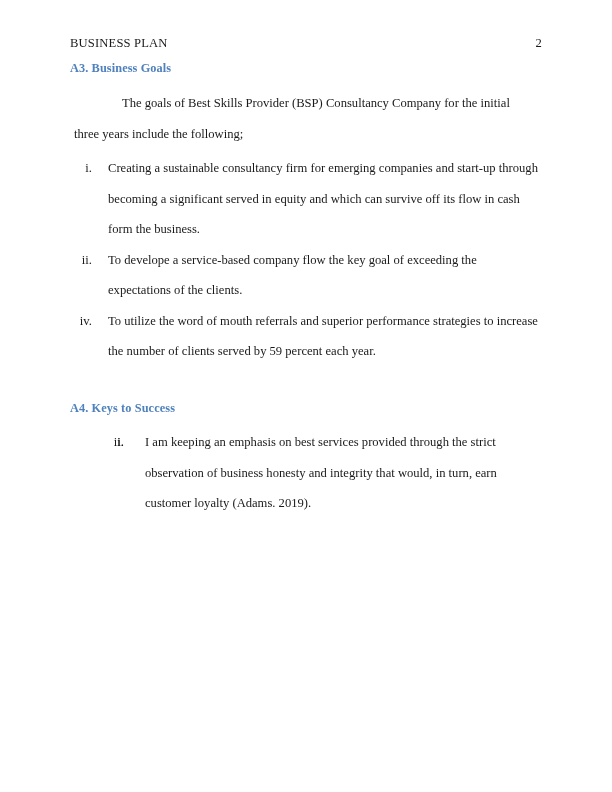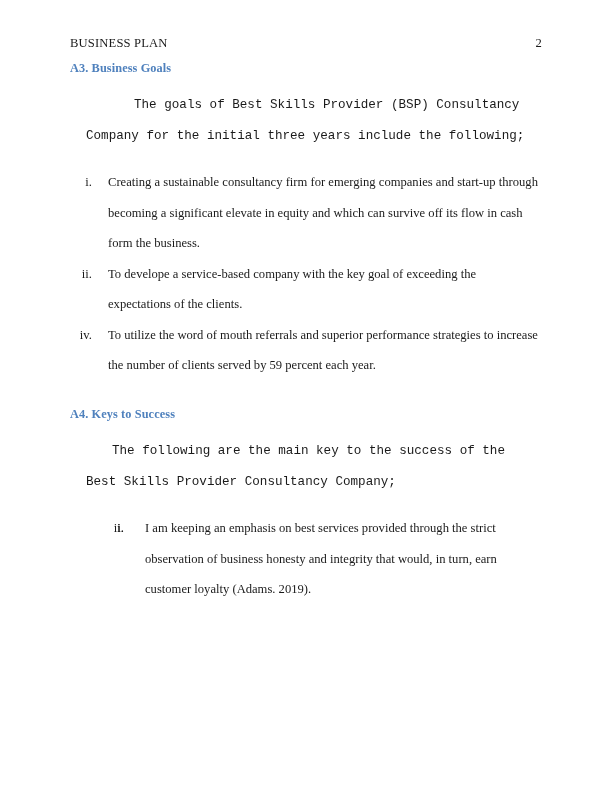--- a/index.html
+++ b/index.html
@@ -53,31 +53,30 @@
     color: #4f81bd;
     margin: 0;
     padding: 0;
     line-height: 1.0;
     letter-spacing: 0.1px;
   }
   .heading-block {
     margin-bottom: 14px;
   }
   .heading-block.second {
-    margin-top: 27px;
+    margin-top: 35px;
     margin-bottom: 13px;
   }
 
   p.para {
     font-size: 12.6px;
     line-height: 30.5px;
-    margin: 16px;
+    margin: 4px;
     text-align: left;
     letter-spacing: 0.0px;
-    font-family: Liberation Mono, monospace;
   }
   p.para.indent-large { text-indent: 48px; }
   p.para.indent-small { text-indent: 26px; }
 
   
   ol.roman-list {
     list-style: none;
     margin: 0;
     padding: 0;
   }
@@ -130,37 +129,36 @@
 
     <div class="heading-block">
       <h2 class="section-heading">A3. Business Goals</h2>
     </div>
 
     <p class="para indent-large">The goals of Best Skills Provider (BSP) Consultancy Company for the initial three years include the following;</p>
 
     <ol class="roman-list list-a">
       <li>
         <span class="marker">i.</span>
-        <span class="item-text">Creating a sustainable consultancy firm for emerging companies and start-up through becoming a significant elevate in equity and which can survive off its flow in cash form the business.</span>
+        <span class="item-text">Creating a sustainable consultancy firm for emerging companies and start-up through becoming a significant served in equity and which can survive off its flow in cash form the business.</span>
       </li>
       <li>
         <span class="marker">ii.</span>
-        <span class="item-text">To develope a service-based company with the key goal of exceeding the expectations of the clients.</span>
+        <span class="item-text">To develope a service-based company flow the key goal of exceeding the expectations of the clients.</span>
       </li>
       <li>
         <span class="marker">iv.</span>
         <span class="item-text">To utilize the word of mouth referrals and superior performance strategies to increase the number of clients served by 59 percent each year.</span>
       </li>
     </ol>
 
     <div class="heading-block second">
       <h2 class="section-heading">A4. Keys to Success</h2>
     </div>
 
-    <p class="para indent-small">The following are the main key to the success of the Best Skills Provider Consultancy Company;</p>
 
     <ol class="roman-list list-b">
       <li>
         <span class="marker">i.</span>
       </li>
       <li>
         <span class="marker">ii.</span>
         <span class="item-text">I am keeping an emphasis on best services provided through the strict observation of business honesty and integrity that would, in turn, earn customer loyalty (Adams. 2019).</span>
       </li>
     </ol>

